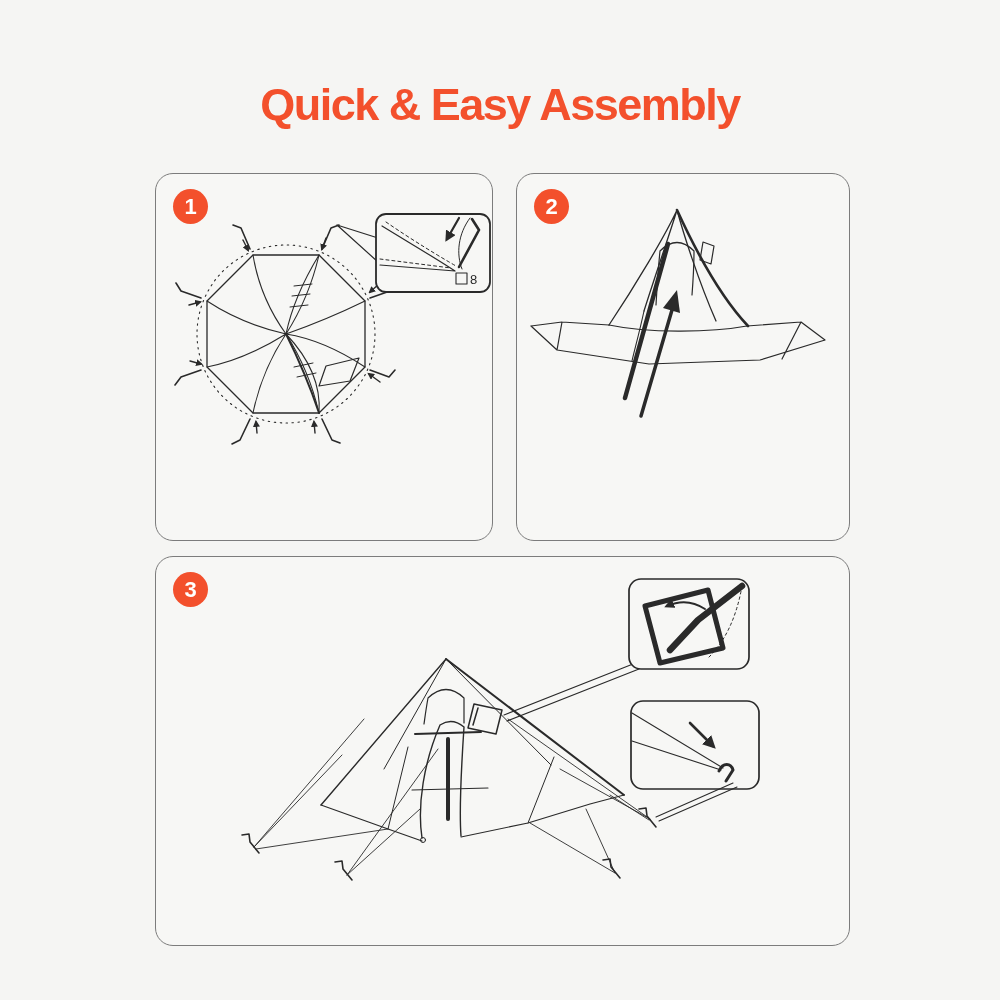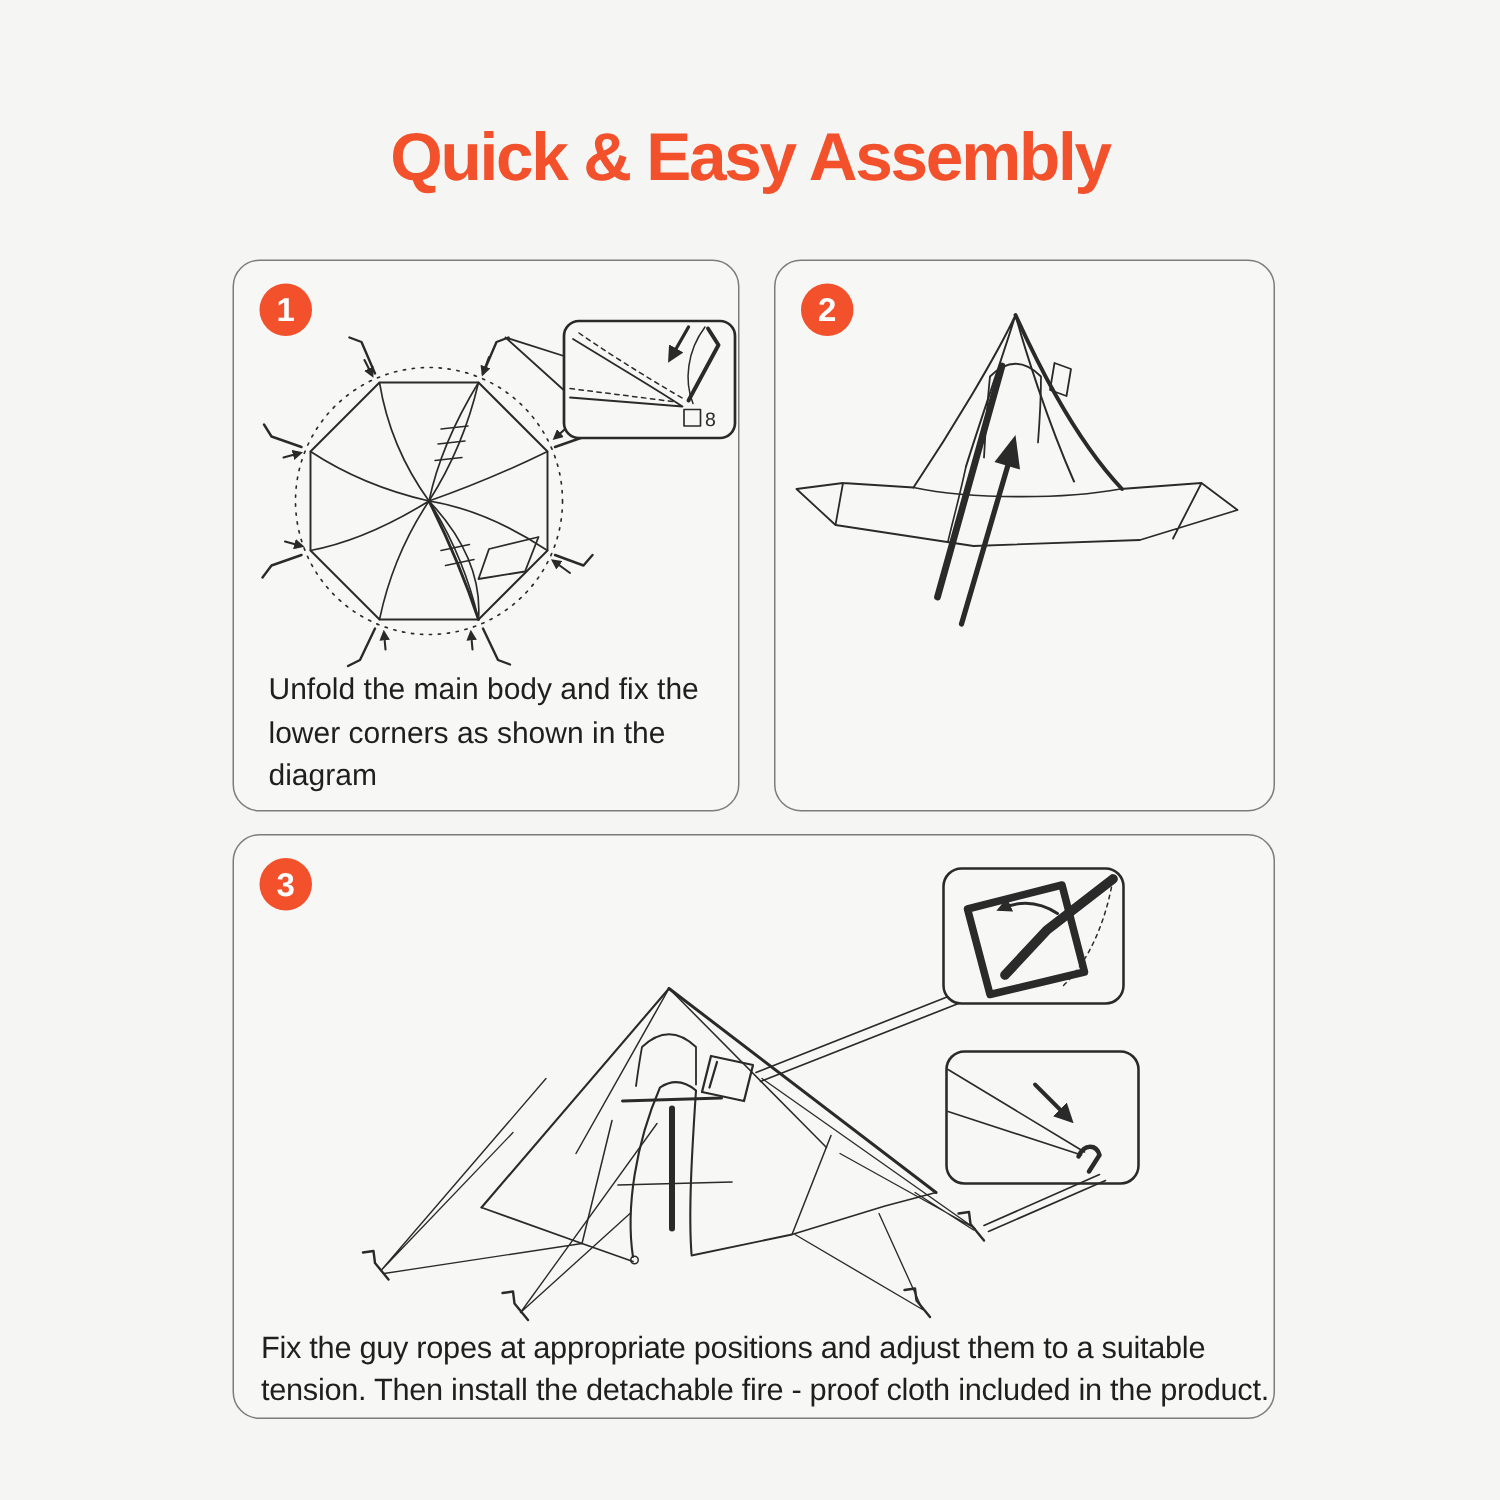--- a/index.html
+++ b/index.html
@@ -72,25 +72,20 @@
           <path stroke-width="1" stroke-dasharray="3 3" d="M224,85 L295,94 M230,48 C256,66 286,84 300,92"></path>
           <path stroke-width="1" d="M314,44 C302,60 300,80 306,95"></path>
           <path stroke-width="2.6" d="M323,56 L303,93 M323,56 L316,45"></path>
           <path stroke-width="2.2" marker-end="url(#ah)" d="M303,44 L291,65"></path>
           <rect x="300" y="99" width="11" height="11" stroke-width="1.1"></rect>
           <text x="314" y="110" font-size="13" fill="#2a2a2a" stroke="none">8</text>
         </g>
       </g>
     </svg>
 
-    <div class="caption cap1">
-      <div>Unfold the main body and fix the</div>
-      <div>lower corners as shown in the</div>
-      <div>diagram</div>
-    </div>
   </section>
 
   <section class="panel p2">
     <div class="badge">2</div>
 
     <svg class="illus" width="334" height="270" viewBox="0 0 334 270">
       <g stroke="#2a2a2a" fill="none" stroke-linecap="round" stroke-linejoin="round">
         <g>
           <path stroke-width="1.2" d="M14,152 L45,148 L92,151 M230,152 L284,148 L308,166
             M14,152 L40,176 L132,190 L243,186 L308,166 M45,148 L40,176 M284,148 L265,185"></path>
@@ -159,19 +154,15 @@
         <g>
           <rect x="475" y="144" width="128" height="88" rx="12" stroke-width="1.7" fill="#f7f7f5"></rect>
           <path stroke-width="1.1" d="M476,156 L567,211 M476,184 L565,213"></path>
           <path stroke-width="2.6" marker-end="url(#ah)" d="M534,166 L557,189"></path>
           <path stroke-width="3" d="M563,214 C567,205 575,206 577,213 M577,213 L570,224"></path>
           <path stroke-width="1.1" d="M577,226 L500,260 M581,230 L503,264"></path>
         </g>
       </g>
     </svg>
 
-    <div class="caption cap3">
-      <div>Fix the guy ropes at appropriate positions and adjust them to a suitable</div>
-      <div>tension. Then install the detachable fire - proof cloth included in the product.</div>
-    </div>
   </section>
 
 </div>
 
 </body></html>

